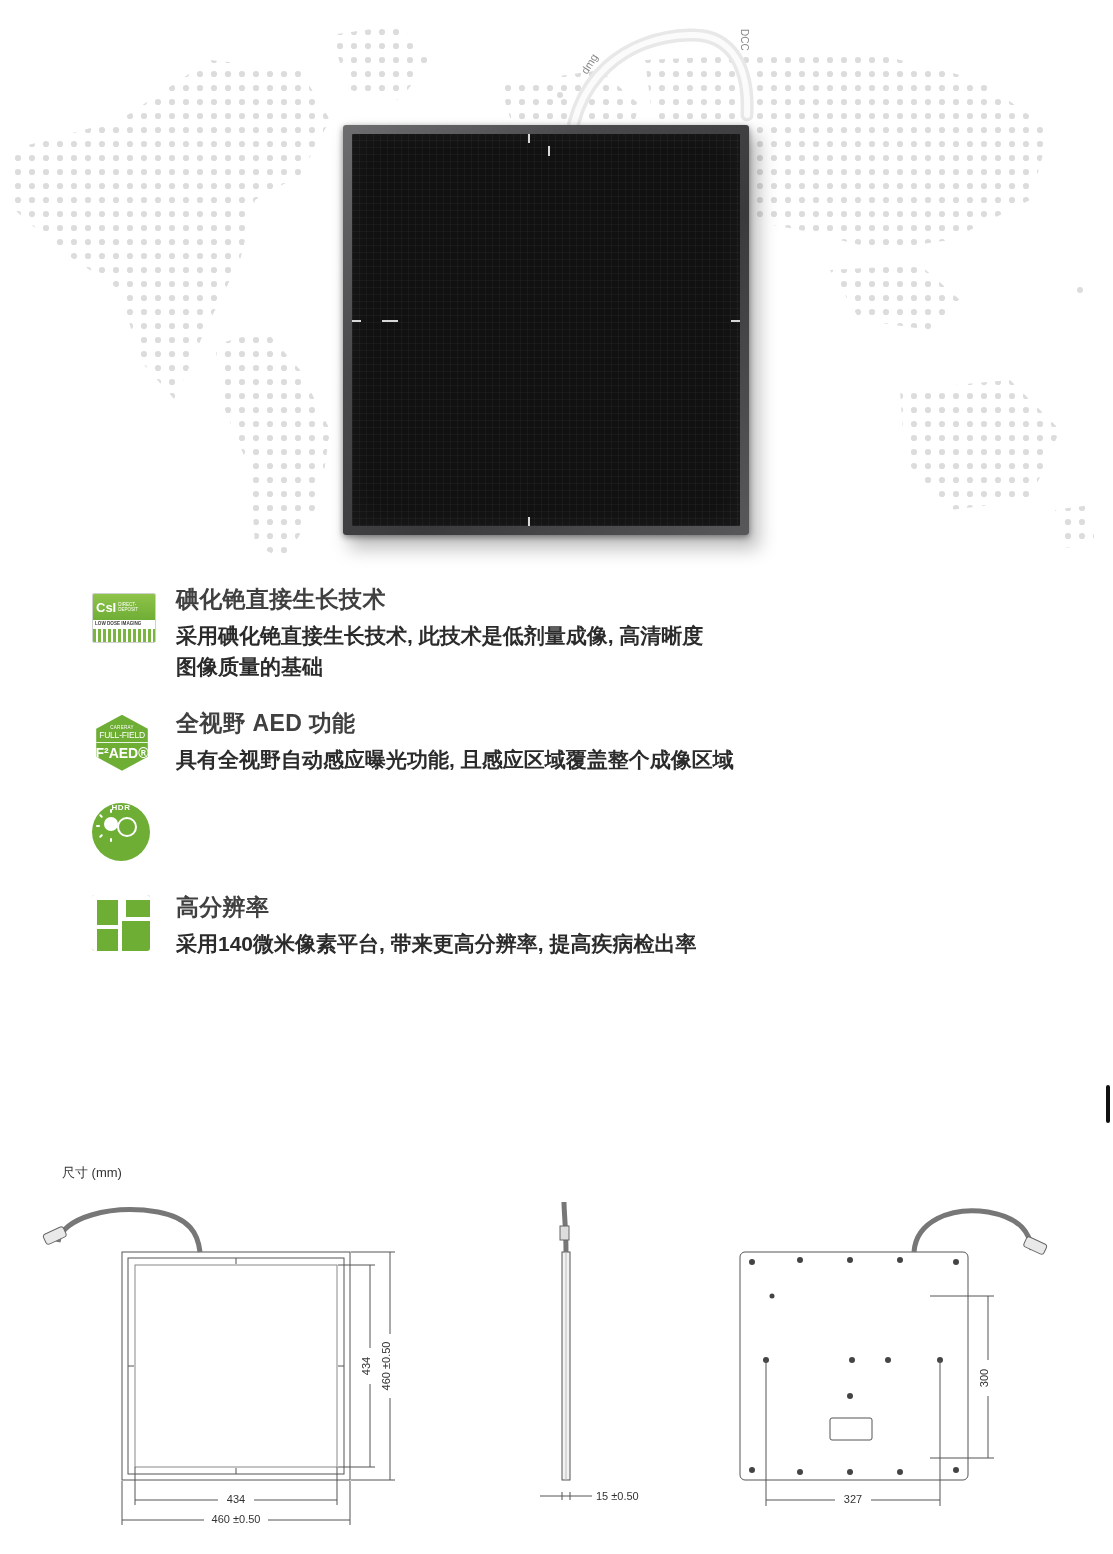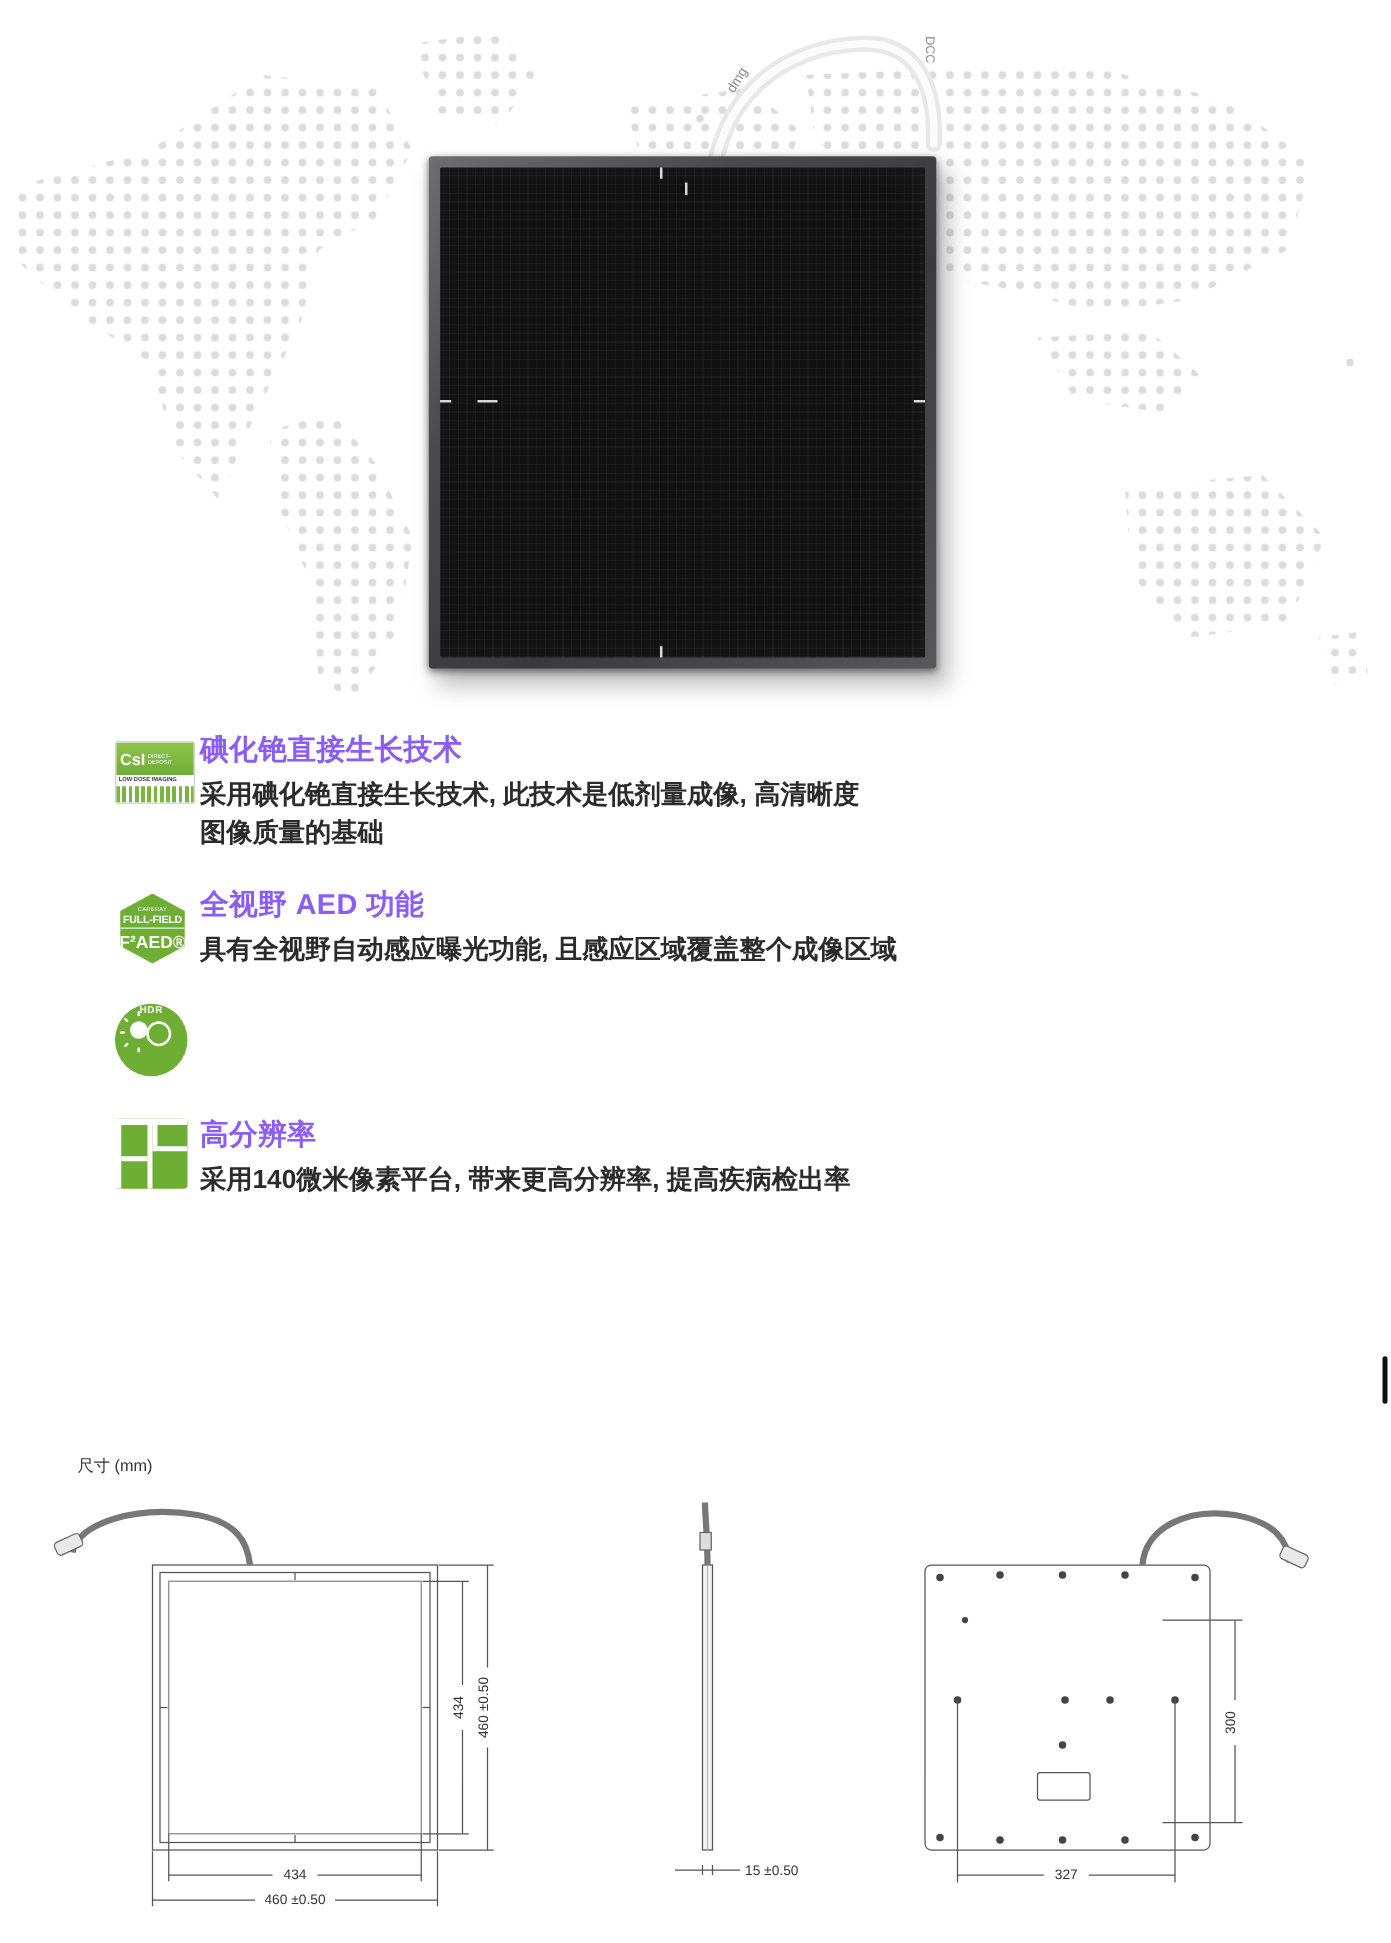--- a/index.html
+++ b/index.html
@@ -37,23 +37,23 @@
     background-image:
       repeating-linear-gradient(0deg,rgba(255,255,255,.035) 0 1px,transparent 1px 7px),
       repeating-linear-gradient(90deg,rgba(255,255,255,.035) 0 1px,transparent 1px 7px);
   }
   .tick{position:absolute;background:#d8d8d8;}
   .cable{position:absolute;left:196px;top:-110px;width:230px;height:160px;}
 
   
   .features{position:absolute;left:0;top:585px;width:1113px;}
   .feature{display:flex;align-items:flex-start;margin-bottom:26px;padding-left:92px;}
-  .feat-icon{width:64px;height:64px;flex:0 0 64px;margin-right:4px;margin-top:2px;position:relative;}
+  .feat-icon{width:64px;height:64px;flex:0 0 64px;margin-right:20px;margin-top:2px;position:relative;}
   .feat-text{flex:1;}
-  .feat-title{font-size:23px;font-weight:bold;color:#8b5cf6;line-height:1.25;margin-bottom:6px;letter-spacing:.3px;}
+  .feat-title{font-size:23px;font-weight:bold;color:#404040;line-height:1.25;margin-bottom:6px;letter-spacing:.3px;}
   .feat-desc{font-size:21px;color:#2b2b2b;line-height:1.5;max-width:800px;font-weight:bold;}
 
   
   .ic-csi{
     width:62px;height:48px;margin-top:6px;background:#ffffff;border:1px solid #cfcfcf;
     position:relative;overflow:hidden;border-radius:2px;
   }
   .ic-csi .csi-top{
     height:26px;background:linear-gradient(180deg,#8fc34a,#6fae35);
     display:flex;align-items:center;padding-left:3px;
@@ -67,21 +67,21 @@
   }
 
   .ic-aed{
     width:60px;height:56px;margin-top:4px;position:relative;
     background:#6fae35;
     clip-path:polygon(50% 0%,93% 25%,93% 75%,50% 100%,7% 75%,7% 25%);
     display:flex;flex-direction:column;align-items:center;justify-content:center;
     color:#fff;text-align:center;
   }
   .ic-aed .a1{font-size:4.5px;letter-spacing:.3px;}
-  .ic-aed .a2{font-size:8.5px;font-weight:bold;letter-spacing:-.2px;}
+  .ic-aed .a2{font-size:8.5px;font-weight:normal;letter-spacing:-.2px;}
   .ic-aed .a3{font-size:14px;font-weight:bold;border-top:1px solid rgba(255,255,255,.85);padding-top:2px;margin-top:2px;}
 
   .ic-hdr{
     width:58px;height:58px;border-radius:50%;background:#6fae35;position:relative;
     display:flex;align-items:flex-start;justify-content:center;color:#fff;
   }
   .ic-hdr .hdr-label{font-size:8px;font-weight:bold;margin-bottom:7px;letter-spacing:.5px;}
   .ic-hdr .sun{position:absolute;left:12px;top:14px;width:14px;height:14px;border-radius:50%;background:#fff;}
   .ic-hdr .moon{position:absolute;left:25px;top:14px;width:16px;height:16px;border-radius:50%;border:2.5px solid #fff;}
   .ic-hdr .ray{position:absolute;background:#fff;width:2px;height:4px;border-radius:1px;}

